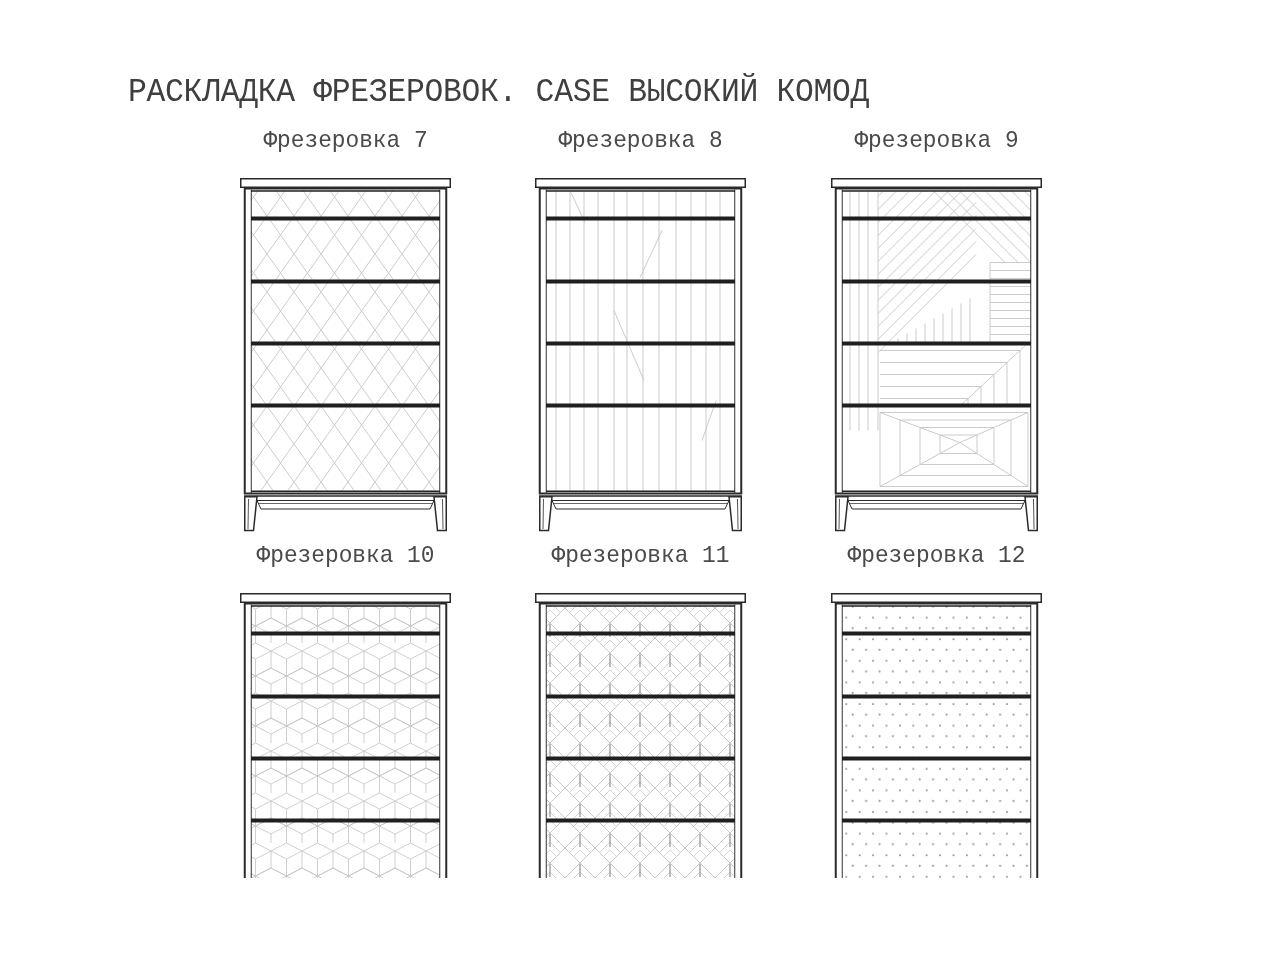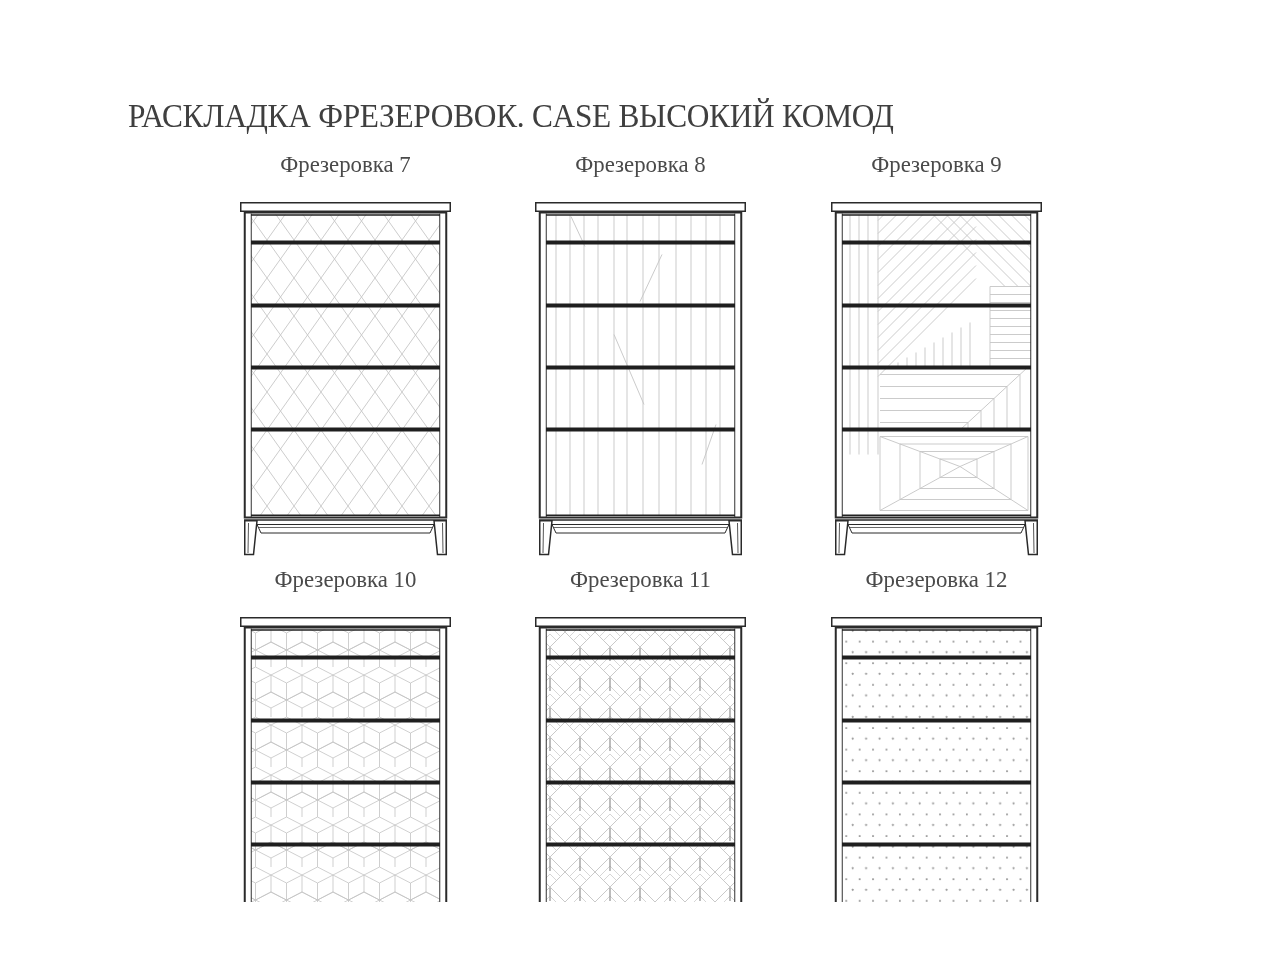--- a/index.html
+++ b/index.html
@@ -1,17 +1,17 @@
 <!DOCTYPE html>
 <html><head>
 <meta charset="utf-8">
 <style>
   html,body{margin:0;padding:0;background:#ffffff;}
   .page{position:relative;width:1281px;height:878px;background:#ffffff;overflow:hidden;
-        font-family:Liberation Serif, serif;margin-top:24px;}
+        font-family:Liberation Mono, monospace;}
   .page-title{position:absolute;left:128px;top:74px;font-size:33px;color:#3f3f3f;
         letter-spacing:-.3px;white-space:nowrap;transform:scaleX(.95);transform-origin:left top;}
   .cab-label{position:absolute;width:211px;text-align:center;font-size:24px;color:#4a4a4a;
         white-space:nowrap;transform:scaleX(.95);transform-origin:center top;}
   .cab-svg{position:absolute;width:211px;height:358px;}
   .defs-holder{position:absolute;width:0;height:0;overflow:hidden;}
   .thin{stroke:#c5c5c5;stroke-width:.9;fill:none;}
 </style>
 </head>
 <body>

